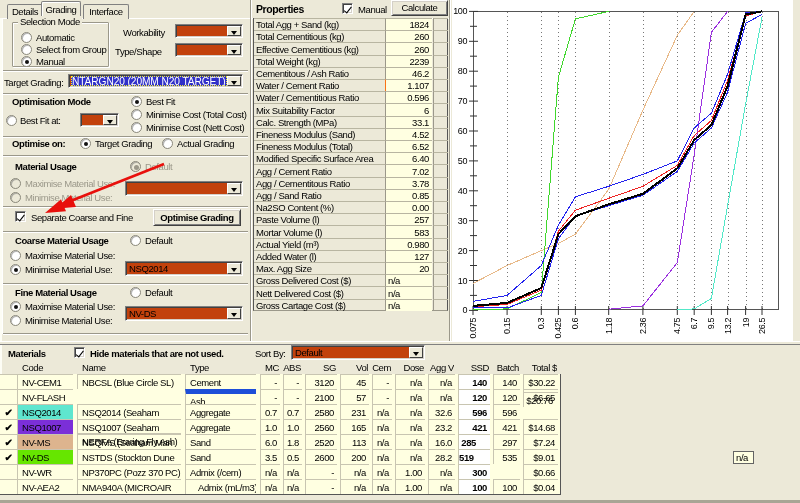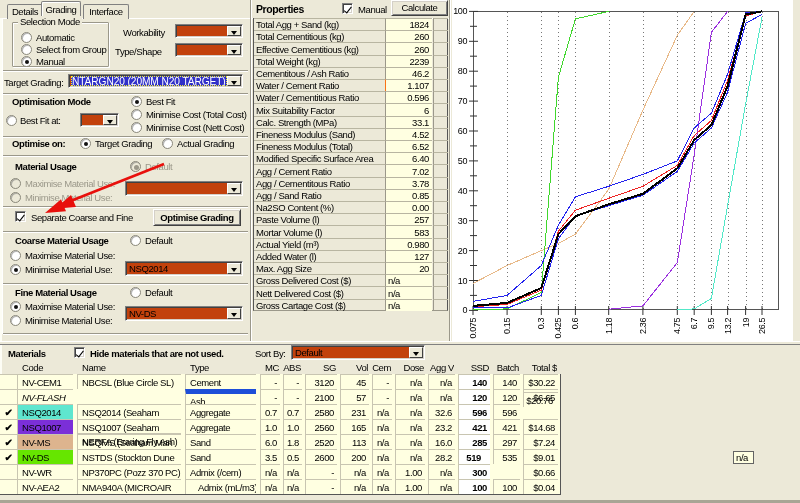--- a/index.html
+++ b/index.html
@@ -301,21 +301,21 @@
 <div class="cell" style="left:283px;top:374px;width:22px;height:15px;line-height:15px;border-top:1px solid #c8c5b1;border-left:1px solid #c8c5b1;text-align:right;padding-right:3px;width:19px;">-</div>
 <div class="cell" style="left:305px;top:374px;width:35px;height:15px;line-height:15px;border-top:1px solid #c8c5b1;border-left:1px solid #c8c5b1;text-align:right;padding-right:3px;width:32px;">3120</div>
 <div class="cell" style="left:340px;top:374px;width:32px;height:15px;line-height:15px;border-top:1px solid #c8c5b1;border-left:1px solid #c8c5b1;text-align:right;padding-right:3px;width:29px;">45</div>
 <div class="cell" style="left:372px;top:374px;width:23px;height:15px;line-height:15px;border-top:1px solid #c8c5b1;border-left:1px solid #c8c5b1;text-align:right;padding-right:3px;width:20px;">-</div>
 <div class="cell" style="left:395px;top:374px;width:33px;height:15px;line-height:15px;border-top:1px solid #c8c5b1;border-left:1px solid #c8c5b1;text-align:right;padding-right:3px;width:30px;">n/a</div>
 <div class="cell" style="left:428px;top:374px;width:30px;height:15px;line-height:15px;border-top:1px solid #c8c5b1;border-left:1px solid #c8c5b1;text-align:right;padding-right:3px;width:27px;">n/a</div>
 <div class="cell" style="left:458px;top:374px;width:35px;height:15px;line-height:15px;border-top:1px solid #c8c5b1;border-left:1px solid #c8c5b1;text-align:right;padding-right:3px;width:32px;background:#fff;font-weight:bold;">140</div>
 <div class="cell" style="left:493px;top:374px;width:30px;height:15px;line-height:15px;border-top:1px solid #c8c5b1;border-left:1px solid #c8c5b1;text-align:right;padding-right:3px;width:27px;">140</div>
 <div class="cell" style="left:523px;top:374px;width:38px;height:15px;line-height:15px;border-top:1px solid #c8c5b1;border-left:1px solid #c8c5b1;text-align:right;padding-right:3px;width:35px;">$30.22</div>
 <div class="cell" style="left:0px;top:389px;width:17px;height:15px;line-height:15px;border-top:1px solid #c8c5b1;text-align:center;font-size:10px;font-weight:bold;"></div>
-<div class="cell" style="left:17px;top:389px;width:60px;height:15px;line-height:15px;border-top:1px solid #c8c5b1;border-left:1px solid #c8c5b1;padding-left:4px;width:56px;font-style:italic;">NV-FLASH</div>
+<div class="cell" style="left:17px;top:389px;width:60px;height:15px;line-height:15px;border-top:1px solid #c8c5b1;border-left:1px solid #c8c5b1;padding-left:4px;width:56px;">NV-FLASH</div>
 <div class="cell" style="left:77px;top:389px;width:108px;height:15px;line-height:15px;border-top:1px solid #c8c5b1;border-left:1px solid #c8c5b1;padding-left:4px;width:104px;margin-top:44px;">NERFA (Eraring Fly Ash)</div>
 <div class="cell" style="left:185px;top:389px;width:75px;height:15px;line-height:15px;border-top:5px solid #1d4ed8;border-left:1px solid #c8c5b1;padding-left:4px;width:71px;">Ash</div>
 <div class="cell" style="left:260px;top:389px;width:23px;height:15px;line-height:15px;border-top:1px solid #c8c5b1;border-left:1px solid #c8c5b1;text-align:right;padding-right:3px;width:20px;">-</div>
 <div class="cell" style="left:283px;top:389px;width:22px;height:15px;line-height:15px;border-top:1px solid #c8c5b1;border-left:1px solid #c8c5b1;text-align:right;padding-right:3px;width:19px;">-</div>
 <div class="cell" style="left:305px;top:389px;width:35px;height:15px;line-height:15px;border-top:1px solid #c8c5b1;border-left:1px solid #c8c5b1;text-align:right;padding-right:3px;width:32px;">2100</div>
 <div class="cell" style="left:340px;top:389px;width:32px;height:15px;line-height:15px;border-top:1px solid #c8c5b1;border-left:1px solid #c8c5b1;text-align:right;padding-right:3px;width:29px;">57</div>
 <div class="cell" style="left:372px;top:389px;width:23px;height:15px;line-height:15px;border-top:1px solid #c8c5b1;border-left:1px solid #c8c5b1;text-align:right;padding-right:3px;width:20px;">-</div>
 <div class="cell" style="left:395px;top:389px;width:33px;height:15px;line-height:15px;border-top:1px solid #c8c5b1;border-left:1px solid #c8c5b1;text-align:right;padding-right:3px;width:30px;">n/a</div>
 <div class="cell" style="left:428px;top:389px;width:30px;height:15px;line-height:15px;border-top:1px solid #c8c5b1;border-left:1px solid #c8c5b1;text-align:right;padding-right:3px;width:27px;">n/a</div>
 <div class="cell" style="left:458px;top:389px;width:35px;height:15px;line-height:15px;border-top:1px solid #c8c5b1;border-left:1px solid #c8c5b1;text-align:right;padding-right:3px;width:32px;background:#fff;font-weight:bold;">120</div>
@@ -353,35 +353,35 @@
 <div class="cell" style="left:17px;top:434px;width:60px;height:15px;line-height:15px;border-top:1px solid #c8c5b1;border-left:1px solid #c8c5b1;padding-left:4px;width:56px;background:#ddb48e;">NV-MS</div>
 <div class="cell" style="left:77px;top:434px;width:108px;height:15px;line-height:15px;border-top:1px solid #c8c5b1;border-left:1px solid #c8c5b1;padding-left:4px;width:104px;">NSQMS (Seaham Man</div>
 <div class="cell" style="left:185px;top:434px;width:75px;height:15px;line-height:15px;border-top:1px solid #c8c5b1;border-left:1px solid #c8c5b1;padding-left:4px;width:71px;">Sand</div>
 <div class="cell" style="left:260px;top:434px;width:23px;height:15px;line-height:15px;border-top:1px solid #c8c5b1;border-left:1px solid #c8c5b1;text-align:right;padding-right:3px;width:20px;">6.0</div>
 <div class="cell" style="left:283px;top:434px;width:22px;height:15px;line-height:15px;border-top:1px solid #c8c5b1;border-left:1px solid #c8c5b1;text-align:right;padding-right:3px;width:19px;">1.8</div>
 <div class="cell" style="left:305px;top:434px;width:35px;height:15px;line-height:15px;border-top:1px solid #c8c5b1;border-left:1px solid #c8c5b1;text-align:right;padding-right:3px;width:32px;">2520</div>
 <div class="cell" style="left:340px;top:434px;width:32px;height:15px;line-height:15px;border-top:1px solid #c8c5b1;border-left:1px solid #c8c5b1;text-align:right;padding-right:3px;width:29px;">113</div>
 <div class="cell" style="left:372px;top:434px;width:23px;height:15px;line-height:15px;border-top:1px solid #c8c5b1;border-left:1px solid #c8c5b1;text-align:right;padding-right:3px;width:20px;">n/a</div>
 <div class="cell" style="left:395px;top:434px;width:33px;height:15px;line-height:15px;border-top:1px solid #c8c5b1;border-left:1px solid #c8c5b1;text-align:right;padding-right:3px;width:30px;">n/a</div>
 <div class="cell" style="left:428px;top:434px;width:30px;height:15px;line-height:15px;border-top:1px solid #c8c5b1;border-left:1px solid #c8c5b1;text-align:right;padding-right:3px;width:27px;">16.0</div>
-<div class="cell" style="left:458px;top:434px;width:35px;height:15px;line-height:15px;border-top:1px solid #c8c5b1;border-left:1px solid #c8c5b1;text-align:right;padding-right:3px;width:32px;background:#fff;font-weight:bold;">285</div>
+<div class="cell" style="left:458px;top:434px;width:35px;height:15px;line-height:15px;border-top:1px solid #c8c5b1;border-left:1px solid #c8c5b1;text-align:right;padding-right:14px;width:32px;background:#fff;font-weight:bold;">285</div>
 <div class="cell" style="left:493px;top:434px;width:30px;height:15px;line-height:15px;border-top:1px solid #c8c5b1;border-left:1px solid #c8c5b1;text-align:right;padding-right:3px;width:27px;">297</div>
 <div class="cell" style="left:523px;top:434px;width:38px;height:15px;line-height:15px;border-top:1px solid #c8c5b1;border-left:1px solid #c8c5b1;text-align:right;padding-right:3px;width:35px;">$7.24</div>
 <div class="cell" style="left:0px;top:449px;width:17px;height:15px;line-height:15px;border-top:1px solid #c8c5b1;text-align:center;font-size:10px;font-weight:bold;">✔</div>
 <div class="cell" style="left:17px;top:449px;width:60px;height:15px;line-height:15px;border-top:1px solid #c8c5b1;border-left:1px solid #c8c5b1;padding-left:4px;width:56px;background:#66e600;">NV-DS</div>
 <div class="cell" style="left:77px;top:449px;width:108px;height:15px;line-height:15px;border-top:1px solid #c8c5b1;border-left:1px solid #c8c5b1;padding-left:4px;width:104px;">NSTDS (Stockton Dune</div>
 <div class="cell" style="left:185px;top:449px;width:75px;height:15px;line-height:15px;border-top:1px solid #c8c5b1;border-left:1px solid #c8c5b1;padding-left:4px;width:71px;">Sand</div>
 <div class="cell" style="left:260px;top:449px;width:23px;height:15px;line-height:15px;border-top:1px solid #c8c5b1;border-left:1px solid #c8c5b1;text-align:right;padding-right:3px;width:20px;">3.5</div>
 <div class="cell" style="left:283px;top:449px;width:22px;height:15px;line-height:15px;border-top:1px solid #c8c5b1;border-left:1px solid #c8c5b1;text-align:right;padding-right:3px;width:19px;">0.5</div>
 <div class="cell" style="left:305px;top:449px;width:35px;height:15px;line-height:15px;border-top:1px solid #c8c5b1;border-left:1px solid #c8c5b1;text-align:right;padding-right:3px;width:32px;">2600</div>
 <div class="cell" style="left:340px;top:449px;width:32px;height:15px;line-height:15px;border-top:1px solid #c8c5b1;border-left:1px solid #c8c5b1;text-align:right;padding-right:3px;width:29px;">200</div>
 <div class="cell" style="left:372px;top:449px;width:23px;height:15px;line-height:15px;border-top:1px solid #c8c5b1;border-left:1px solid #c8c5b1;text-align:right;padding-right:3px;width:20px;">n/a</div>
 <div class="cell" style="left:395px;top:449px;width:33px;height:15px;line-height:15px;border-top:1px solid #c8c5b1;border-left:1px solid #c8c5b1;text-align:right;padding-right:3px;width:30px;">n/a</div>
 <div class="cell" style="left:428px;top:449px;width:30px;height:15px;line-height:15px;border-top:1px solid #c8c5b1;border-left:1px solid #c8c5b1;text-align:right;padding-right:3px;width:27px;">28.2</div>
-<div class="cell" style="left:458px;top:449px;width:35px;height:15px;line-height:15px;border-top:1px solid #c8c5b1;border-left:1px solid #c8c5b1;text-align:right;padding-right:9px;width:32px;background:#fff;font-weight:bold;">519</div>
+<div class="cell" style="left:458px;top:449px;width:35px;height:15px;line-height:15px;border-top:1px solid #c8c5b1;border-left:1px solid #c8c5b1;padding-right:9px;width:32px;background:#fff;font-weight:bold;">519</div>
 <div class="cell" style="left:493px;top:449px;width:30px;height:15px;line-height:15px;border-top:1px solid #c8c5b1;border-left:1px solid #c8c5b1;text-align:right;padding-right:3px;width:27px;">535</div>
 <div class="cell" style="left:523px;top:449px;width:38px;height:15px;line-height:15px;border-top:1px solid #c8c5b1;border-left:1px solid #c8c5b1;text-align:right;padding-right:3px;width:35px;">$9.01</div>
 <div class="cell" style="left:0px;top:464px;width:17px;height:15px;line-height:15px;border-top:1px solid #c8c5b1;text-align:center;font-size:10px;font-weight:bold;"></div>
 <div class="cell" style="left:17px;top:464px;width:60px;height:15px;line-height:15px;border-top:1px solid #c8c5b1;border-left:1px solid #c8c5b1;padding-left:4px;width:56px;">NV-WR</div>
 <div class="cell" style="left:77px;top:464px;width:108px;height:15px;line-height:15px;border-top:1px solid #c8c5b1;border-left:1px solid #c8c5b1;padding-left:4px;width:104px;">NP370PC (Pozz 370 PC)</div>
 <div class="cell" style="left:185px;top:464px;width:75px;height:15px;line-height:15px;border-top:1px solid #c8c5b1;border-left:1px solid #c8c5b1;padding-left:4px;width:71px;">Admix (/cem)</div>
 <div class="cell" style="left:260px;top:464px;width:23px;height:15px;line-height:15px;border-top:1px solid #c8c5b1;border-left:1px solid #c8c5b1;text-align:right;padding-right:3px;width:20px;">n/a</div>
 <div class="cell" style="left:283px;top:464px;width:22px;height:15px;line-height:15px;border-top:1px solid #c8c5b1;border-left:1px solid #c8c5b1;text-align:right;padding-right:3px;width:19px;">n/a</div>
 <div class="cell" style="left:305px;top:464px;width:35px;height:15px;line-height:15px;border-top:1px solid #c8c5b1;border-left:1px solid #c8c5b1;text-align:right;padding-right:3px;width:32px;">-</div>
 <div class="cell" style="left:340px;top:464px;width:32px;height:15px;line-height:15px;border-top:1px solid #c8c5b1;border-left:1px solid #c8c5b1;text-align:right;padding-right:3px;width:29px;">n/a</div>

